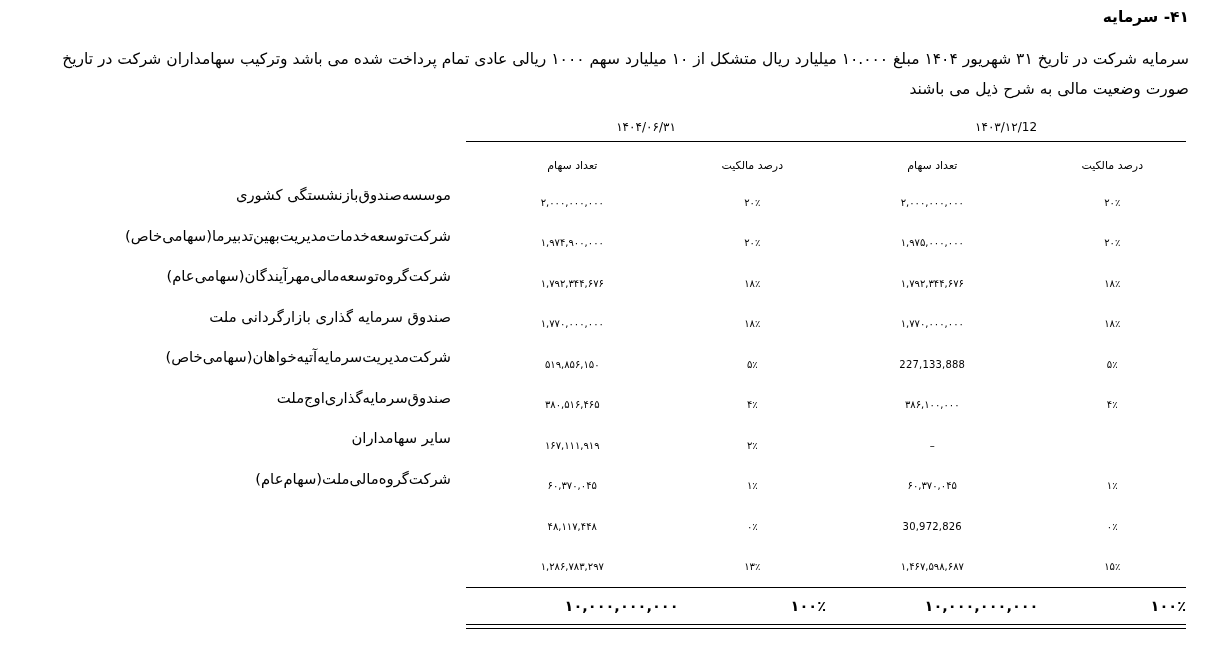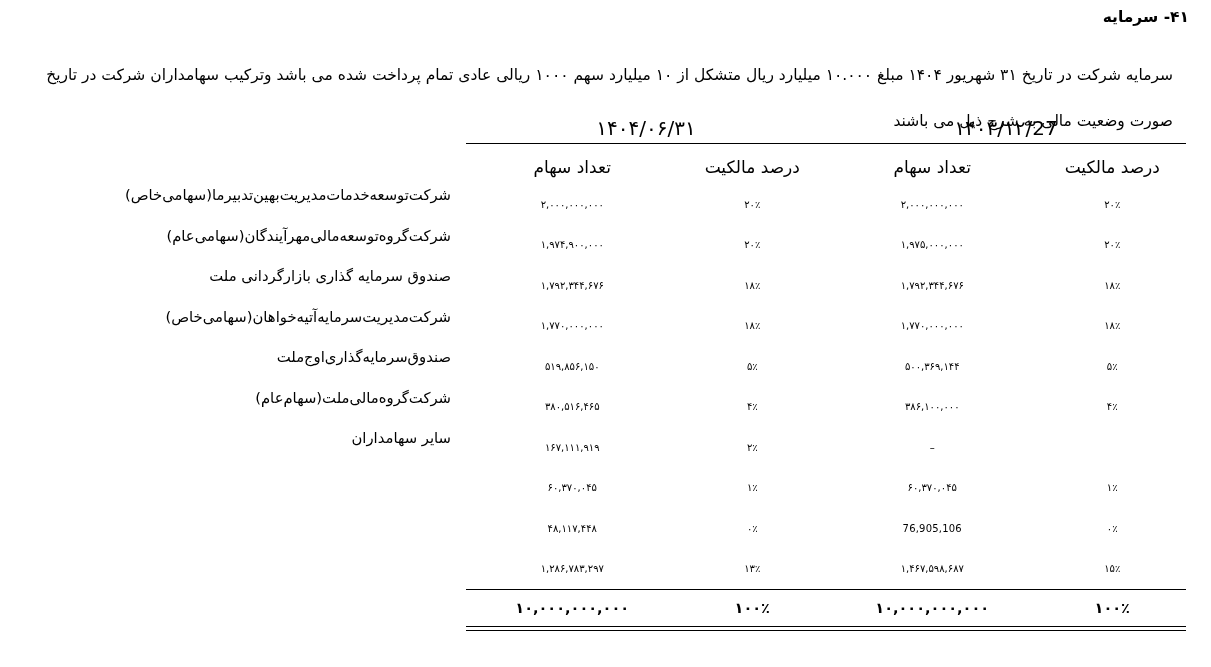--- a/index.html
+++ b/index.html
@@ -40,21 +40,21 @@
     position: absolute;
     top: 44px;
     right: 22px;
     width: 1160px;
     font-size: 15.5px;
     line-height: 30px;
     text-align: justify;
     text-align-last: right;
   }
   .intro p {
-    margin: 16px;
+    margin: 0;
   }
   .intro .ln2 {
   }
 
   
   .tbl-wrap {
     position: absolute;
     top: 116px;
     right: 25px;
     width: 720px;
@@ -73,37 +73,37 @@
   }
 
   
   col.c-pct   { width: 134px; }
   col.c-sh    { width: 193px; }
 
   
   .dategrp {
     height: 22px;
     text-align: center;
-    font-size: 20px;
+    font-size: 12px;
     font-weight: bold;
     padding-bottom: 3px !important;
     letter-spacing: .3px;
   }
   .rule-under td {
     height: 0;
     padding: 0;
   }
   .grp-rule {
     border-bottom: 1.6px solid #000;
   }
 
   
   .colhdr td {
     text-align: center;
-    font-size: 17px;
+    font-size: 11px;
     font-weight: bold;
     height: 34px;
     padding-top: 6px !important;
     white-space: nowrap;
   }
 
   
   tr.drow td {
     height: 40.5px;
     text-align: center;
@@ -125,21 +125,21 @@
   
   tr.totrule td {
     height: 0;
     padding: 0;
   }
   .tot-rule {
     border-bottom: 1.7px solid #000;
   }
   tr.total td {
     height: 36px;
-    text-align: center;
+    text-align: right;
     font-weight: bold;
     font-size: 14.5px;
     white-space: nowrap;
   }
   tr.botrule td {
     height: 0;
     padding: 0;
   }
   .bot-dbl {
     border-top: 1.7px solid #000;
@@ -174,40 +174,41 @@
   <div class="note-title">۴۱- سرمایه</div>
 
   <div class="intro">
     <p class="ln1">سرمایه شرکت در تاریخ ۳۱ شهریور  ۱۴۰۴ مبلغ ۱۰.۰۰۰ میلیارد ریال متشکل از ۱۰ میلیارد سهم ۱۰۰۰ ریالی عادی تمام پرداخت شده می باشد وترکیب سهامداران شرکت در تاریخ</p>
     <p class="ln2">صورت وضعیت مالی به شرح ذیل می باشند</p>
   </div>
 
   <div class="labels">
     <div class="lbl-hdr-1"></div>
     <div class="lbl-hdr-2"></div>
+    <div class="lbl">موسسه‌صندوق‌بازنشستگی  کشوری</div>
     <div class="lbl">شرکت‌توسعه‌خدمات‌مدیریت‌بهین‌تدبیرما(سهامی‌خاص)</div>
     <div class="lbl">شرکت‌گروه‌توسعه‌مالی‌مهرآیندگان(سهامی‌عام)</div>
     <div class="lbl">صندوق سرمایه گذاری بازارگردانی ملت</div>
     <div class="lbl">شرکت‌مدیریت‌سرمایه‌آتیه‌خواهان(سهامی‌خاص)</div>
     <div class="lbl">صندوق‌سرمایه‌گذاری‌اوج‌ملت</div>
+    <div class="lbl">سایر سهامداران</div>
     <div class="lbl">شرکت‌گروه‌مالی‌ملت(سهام‌عام)</div>
-    <div class="lbl">سایر سهامداران</div>
   </div>
 
   <div class="tbl-wrap">
     <table class="cap">
       <colgroup>
         <col class="c-pct">
         <col class="c-sh">
         <col class="c-pct">
         <col class="c-sh">
       </colgroup>
       <tbody>
         <tr>
-          <td class="dategrp" colspan="2">۱۴۰۳/۱۲/27</td>
+          <td class="dategrp" colspan="2">۱۴۰۳/۱۲/12</td>
           <td class="dategrp" colspan="2">۱۴۰۴/۰۶/۳۱</td>
         </tr>
         <tr class="rule-under">
           <td class="grp-rule" colspan="2"></td>
           <td class="grp-rule" colspan="2"></td>
         </tr>
         <tr class="colhdr">
           <td>درصد مالکیت</td>
           <td>تعداد سهام</td>
           <td>درصد مالکیت</td>
@@ -233,21 +234,21 @@
           <td class="num">۱,۷۹۲,۳۴۴,۶۷۶</td>
         </tr>
         <tr class="drow">
           <td class="pct">۱۸٪</td>
           <td class="num">۱,۷۷۰,۰۰۰,۰۰۰</td>
           <td class="pct">۱۸٪</td>
           <td class="num">۱,۷۷۰,۰۰۰,۰۰۰</td>
         </tr>
         <tr class="drow">
           <td class="pct">۵٪</td>
-          <td class="num">۵۰۰,۳۶۹,۱۴۴</td>
+          <td class="num">227,133,888</td>
           <td class="pct">۵٪</td>
           <td class="num">۵۱۹,۸۵۶,۱۵۰</td>
         </tr>
         <tr class="drow">
           <td class="pct">۴٪</td>
           <td class="num">۳۸۶,۱۰۰,۰۰۰</td>
           <td class="pct">۴٪</td>
           <td class="num">۳۸۰,۵۱۶,۴۶۵</td>
         </tr>
         <tr class="drow">
@@ -257,21 +258,21 @@
           <td class="num">۱۶۷,۱۱۱,۹۱۹</td>
         </tr>
         <tr class="drow">
           <td class="pct">۱٪</td>
           <td class="num">۶۰,۳۷۰,۰۴۵</td>
           <td class="pct">۱٪</td>
           <td class="num">۶۰,۳۷۰,۰۴۵</td>
         </tr>
         <tr class="drow">
           <td class="pct">۰٪</td>
-          <td class="num">76,905,106</td>
+          <td class="num">30,972,826</td>
           <td class="pct">۰٪</td>
           <td class="num">۴۸,۱۱۷,۴۴۸</td>
         </tr>
         <tr class="drow">
           <td class="pct">۱۵٪</td>
           <td class="num">۱,۴۶۷,۵۹۸,۶۸۷</td>
           <td class="pct">۱۳٪</td>
           <td class="num">۱,۲۸۶,۷۸۳,۲۹۷</td>
         </tr>
 

